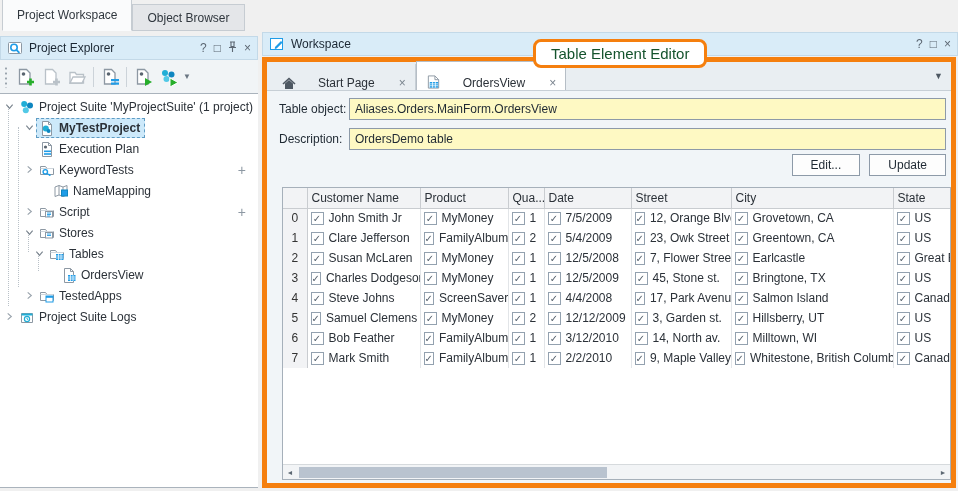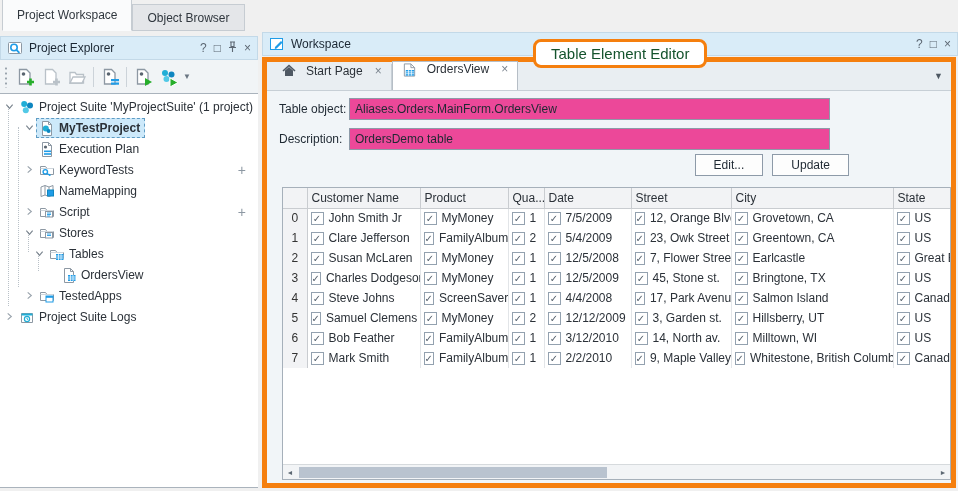--- a/index.html
+++ b/index.html
@@ -32,30 +32,30 @@
   .row-inner { display:flex; align-items:center; gap:4px; padding:1px 4px 1px 2px; border:1px solid transparent; }
   .row-inner.sel { background:#cde9fa; border:1px dashed #5f9cc4; font-weight:bold; }
   .tree-row .plus { position:absolute; right:12px; color:#8d98a3; font-size:14px; line-height:1; }
   .guide { position:absolute; width:0; border-left:1px dotted #b9c1c8; }
   .icon { display:inline-flex; align-items:center; justify-content:center; }
 
   
   .workspace { position:absolute; left:262px; top:32px; width:696px; height:456px; }
   .orange-box { position:absolute; left:0; top:25px; width:694px; height:431px; border:5px solid #F57F0E; background:#f1f5f8; }
   .tabstrip { position:relative; height:29px; background:#e9eef2; border-bottom:1px solid #c7cfd6; display:flex; align-items:flex-end; padding-left:6px; }
-  .doc-tab { height:26px; display:flex; align-items:flex-start; gap:10px; padding:0 9px; color:#2b3138; border-right:1px solid #c7cfd6; }
+  .doc-tab { height:26px; display:flex; align-items:flex-end; gap:22px; padding:0 9px; color:#2b3138; border-right:1px solid #c7cfd6; }
   .doc-tab.active { height:29px; background:#ffffff; border:1px solid #b6bec6; border-bottom:none; }
   .doc-close { color:#7a848e; font-size:12px; margin-left:2px; }
   .strip-caret { position:absolute; right:8px; top:9px; font-size:9px; color:#4e5863; }
 
   .ws-content { position:relative; height:391px; }
   .form-row { position:absolute; left:0; display:flex; align-items:center; }
   .form-label { width:82px; padding-left:12px; color:#1f2933; }
-  .form-input { width:481px; height:22px; border:1px solid #8d9aa8; background:#ec4899; padding:0 5px; font:12px "Liberation Sans",sans-serif; color:#1f2933; }
-  .btn-row { position:absolute; top:63px; left:0; width:582px; display:flex; justify-content:flex-end; gap:9px; }
+  .form-input { width:597px; height:22px; border:1px solid #8d9aa8; background:#fef9c3; padding:0 5px; font:12px "Liberation Sans",sans-serif; color:#1f2933; }
+  .btn-row { position:absolute; top:63px; left:0; width:679px; display:flex; justify-content:flex-end; gap:9px; }
   .btn { height:22px; border:1px solid #8d9aa8; background:#fdfdfd; padding:0 18px; font:12px "Liberation Sans",sans-serif; color:#1f2933; }
 
   
   .grid-wrap { position:absolute; left:15px; top:96px; width:669px; height:293px; background:#fff; border:1px solid #a6b0ba; overflow:hidden; }
   table.grid { border-collapse:collapse; table-layout:fixed; width:740px; }
   .grid th { height:20px; background:#f2f3f5; border-right:1px solid #c9ccd0; border-bottom:1px solid #c9ccd0; font-weight:normal; text-align:left; padding:0 4px; white-space:nowrap; overflow:hidden; }
   .grid td { height:20px; border-right:1px solid #e2e5e8; padding:0 3px; white-space:nowrap; overflow:hidden; }
   .grid td.idx { background:#f2f3f5; border-right:1px solid #c9ccd0; text-align:center; color:#333; }
   .grid col.c-idx { width:24px; } .grid col.c0 { width:113px; } .grid col.c1 { width:88px; }
   .grid col.c2 { width:36px; } .grid col.c3 { width:87px; } .grid col.c4 { width:100px; }
@@ -233,21 +233,21 @@
                 <path d="M1.5 4.5h5l1.5 2h6.5v6h-13z" fill="#fff" stroke="#8d98a3"></path>
                 <path d="M1.5 6.5h13" stroke="#cfd6dc"></path>
                 <circle cx="6.3" cy="9.8" r="2.2" fill="none" stroke="#1f9ce7" stroke-width="1.4"></circle>
                 <path d="M8 11.5l3.5 2M10 13.6l1-1.5" stroke="#1f9ce7" stroke-width="1.4"></path>
               </svg>
             </span>
             <span>KeywordTests</span>
           </span>
           <span class="plus">+</span>
         </div>
-        <div class="tree-row" style="padding-left:22px">
+        <div class="tree-row" style="padding-left:36px">
           <span class="chev"></span>
           <span class="row-inner">
             <span class="icon">
               <svg width="16" height="16" viewBox="0 0 16 16">
                 <path d="M2 4l4-1.5 4 1.5 4-1.5V12l-4 1.5L6 12l-4 1.5z" fill="#fff" stroke="#8d98a3"></path>
                 <path d="M6 2.5V12M10 4v9.5" stroke="#8d98a3"></path>
                 <rect x="8.5" y="7" width="6" height="6" fill="#1f9ce7" stroke="#0f86c0"></rect>
               </svg>
             </span>
             <span>NameMapping</span>

